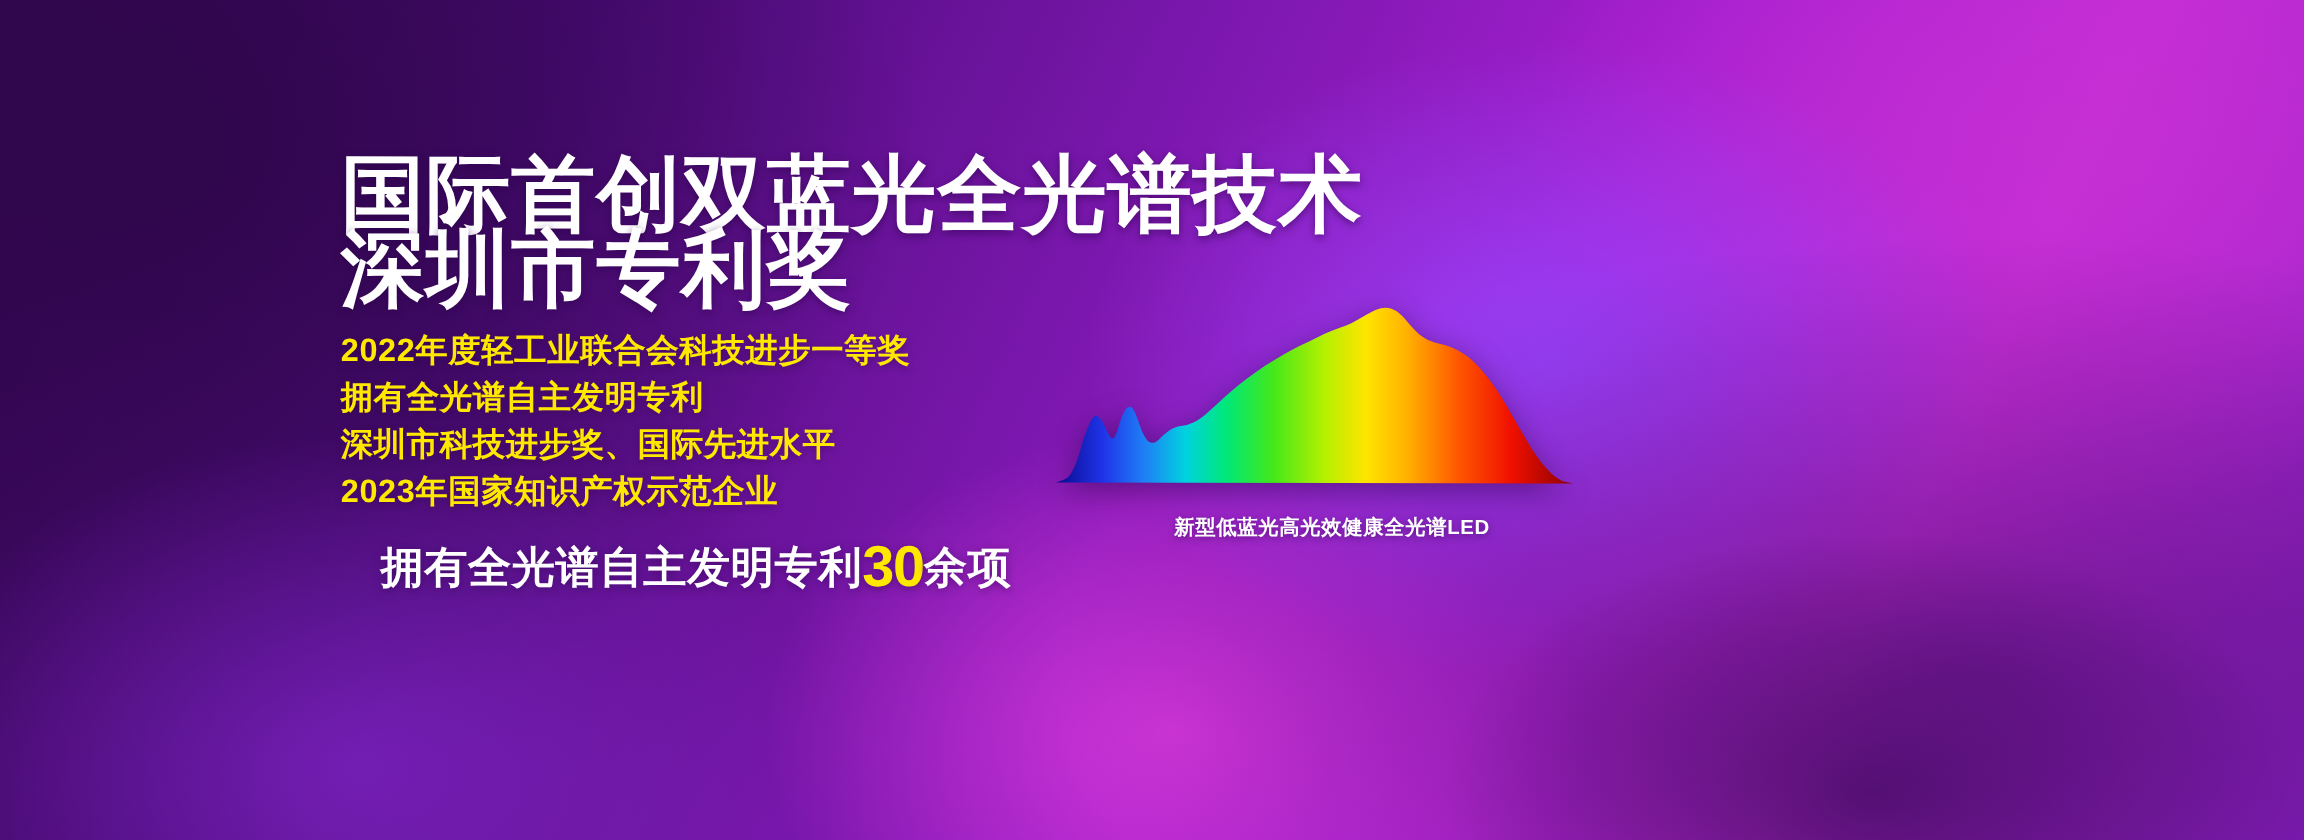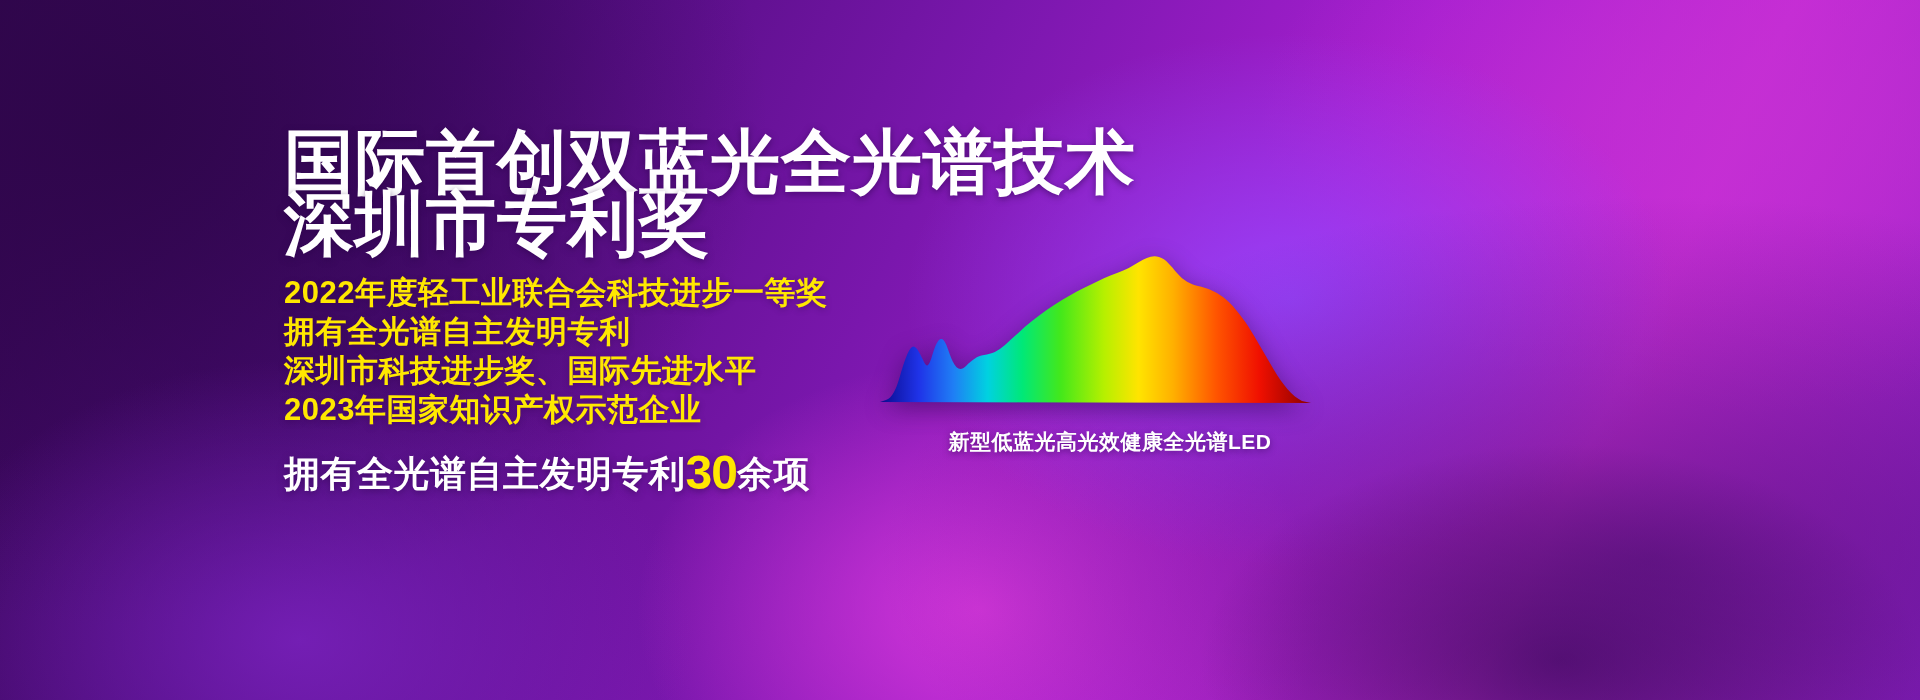--- a/index.html
+++ b/index.html
@@ -40,52 +40,53 @@
     letter-spacing:1px;
     text-shadow:0 2px 7px rgba(40,0,70,0.55);
     white-space:nowrap;
   }
   .headline.l2 { margin-top:4px; }
 
   .awards { margin-top:20px; }
   .award-line {
     color:#ffe800;
     font-weight:bold;
-    font-size:31px;
+    font-size:27px;
     line-height:39px;
     letter-spacing:0.5px;
     text-shadow:0 2px 6px rgba(50,0,80,0.45);
     white-space:nowrap;
   }
 
   .patents {
     margin-top:22px;
     color:#ffffff;
     font-weight:bold;
     font-size:36px;
     line-height:44px;
     letter-spacing:0.5px;
     white-space:nowrap;
     text-shadow:0 2px 7px rgba(40,0,70,0.5);
+    margin-left:33px;
   }
   .patents .big {
     color:#ffe800;
     font-size:48px;
     line-height:44px;
     letter-spacing:-1px;
     vertical-align:-3px;
   }
 
   
   .figure { position:absolute; left:860px; top:250px; width:500px; z-index:5; }
   .spectrum-wrap { position:relative; width:460px; height:160px; margin-left:14px; }
   .spectrum-wrap svg { display:block; filter:drop-shadow(0 6px 12px rgba(30,0,60,0.45)); }
   .fig-caption {
     margin-top:18px; text-align:center; width:500px;
-    color:#ffffff; font-weight:bold; font-size:21px; letter-spacing:0.5px;
+    color:#ffffff; font-weight:bold; font-size:17px; letter-spacing:0.5px;
     text-shadow:0 2px 6px rgba(40,0,70,0.5);
     white-space:nowrap;
   }
 </style>
 </head>
 <body>
 
 <div id="banner">
 
   <div class="copy">

